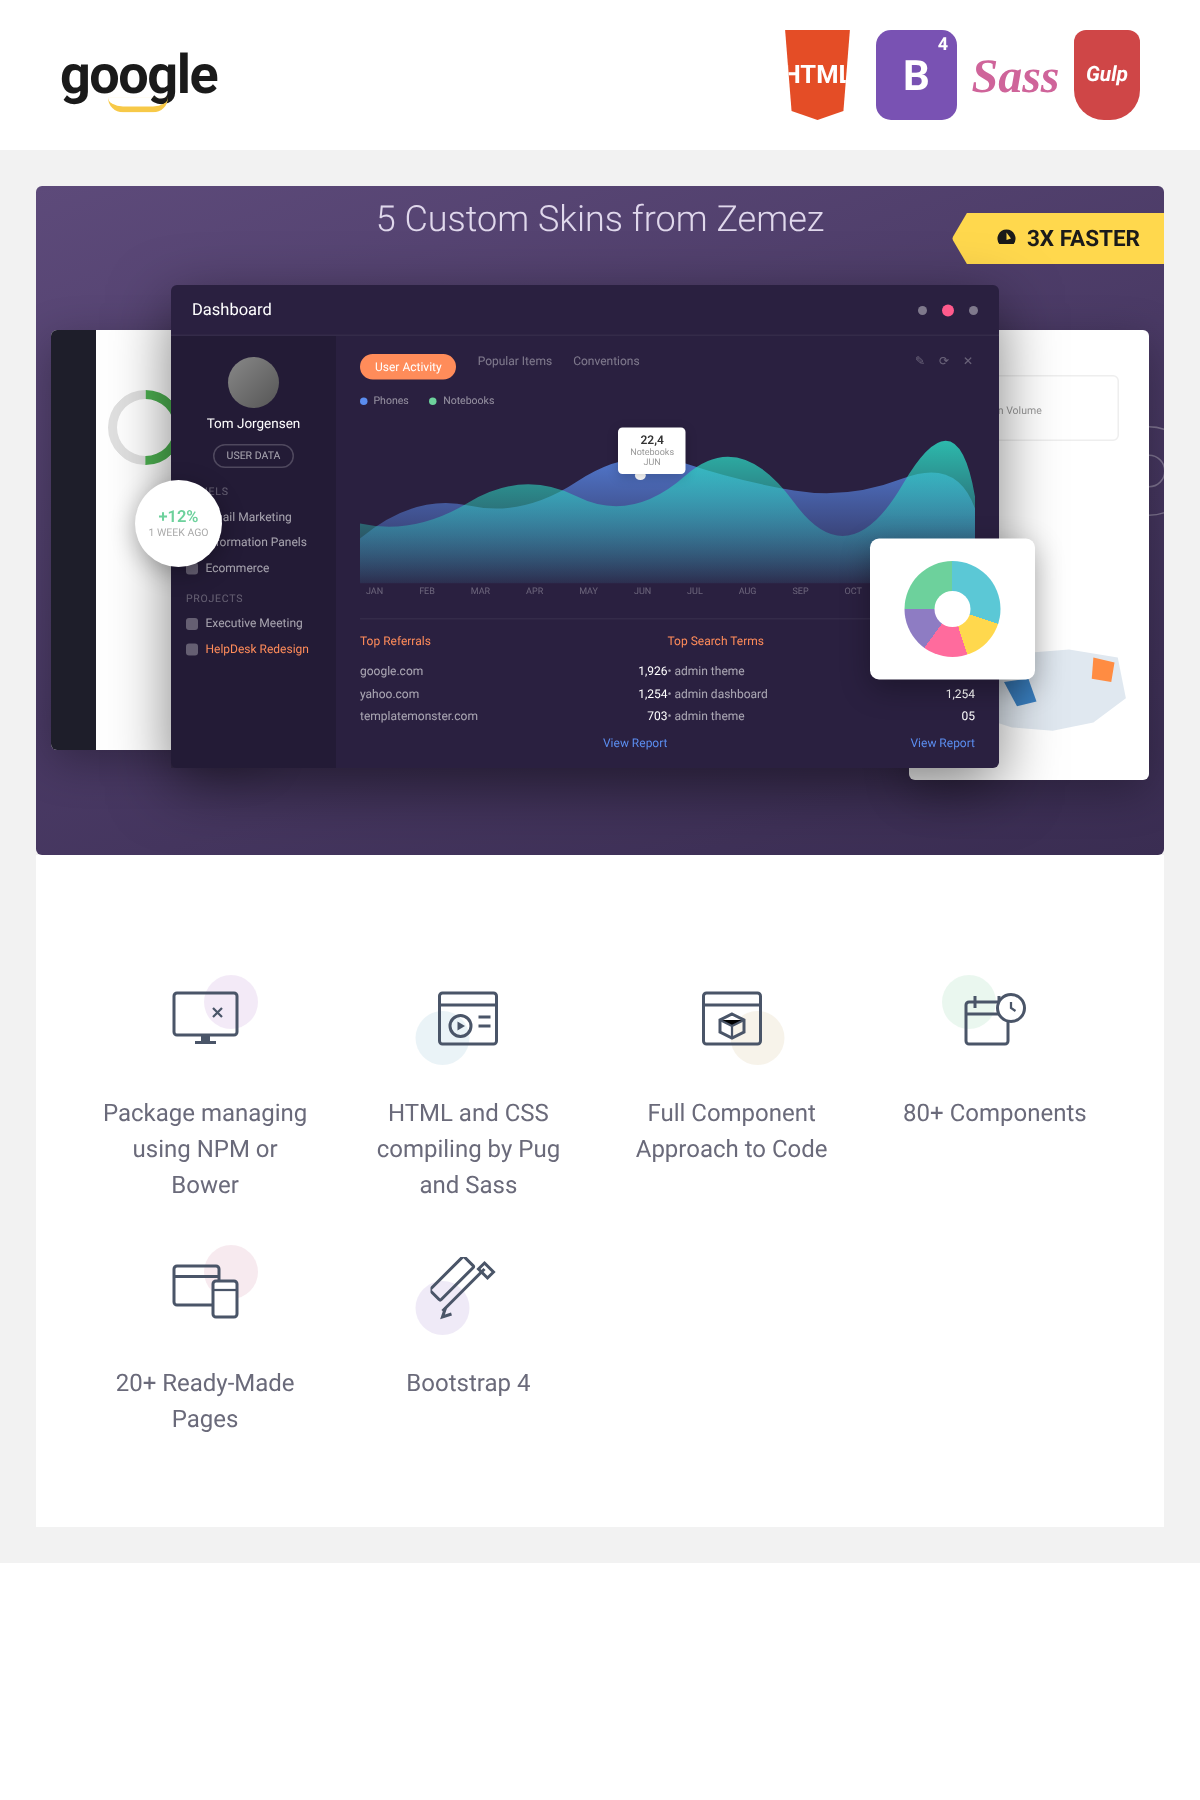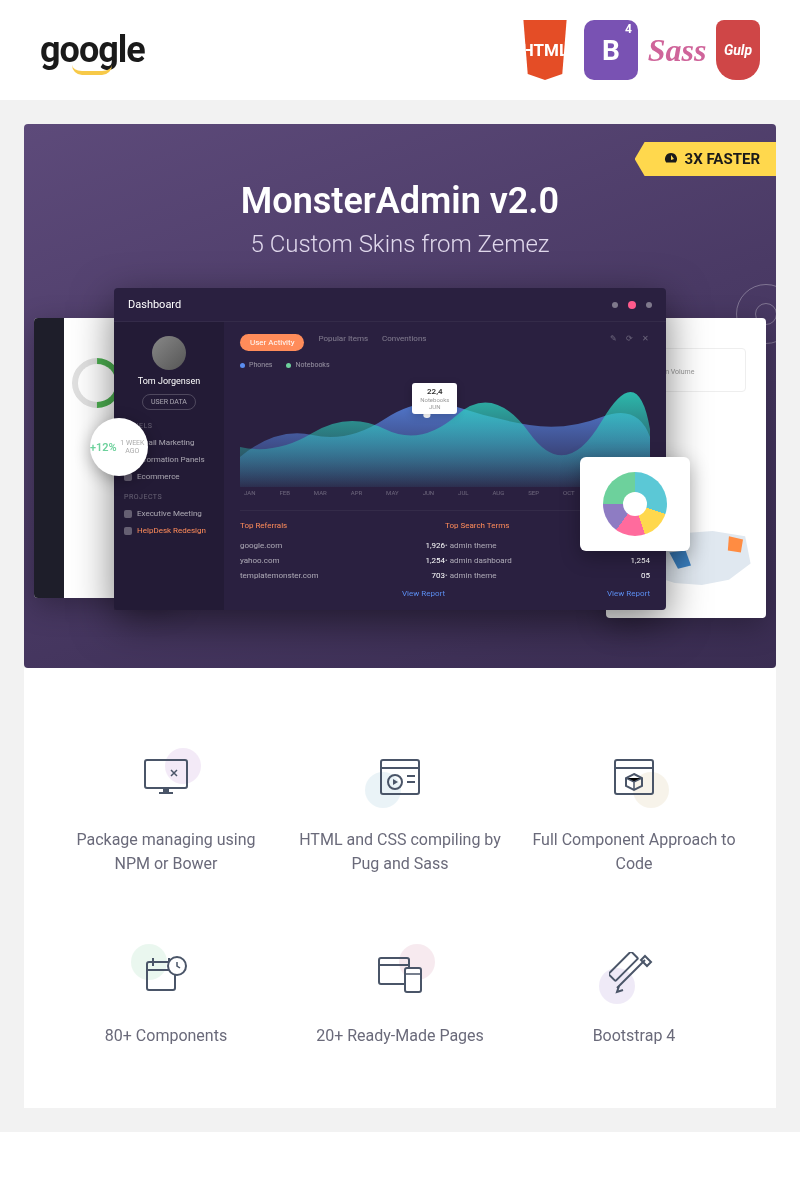--- a/index.html
+++ b/index.html
@@ -48,21 +48,21 @@
 .dash-body { display: flex; }
 .dash-sidebar { width: 110px; background: rgba(0,0,0,0.15); padding: 14px 10px; position: relative; }
 .avatar { width: 34px; height: 34px; border-radius: 50%; background: linear-gradient(135deg, #888, #555); margin: 0 auto; }
 .user-name { color: #fff; font-size: 9px; text-align: center; margin-top: 6px; }
 .user-btn { color: rgba(255,255,255,0.6); font-size: 7px; text-align: center; border: 1px solid rgba(255,255,255,0.2); border-radius: 10px; padding: 3px 8px; margin: 8px auto; width: fit-content; }
 .side-sec { color: rgba(255,255,255,0.3); font-size: 7px; margin-top: 12px; letter-spacing: 0.5px; }
 .side-item { color: rgba(255,255,255,0.6); font-size: 8px; margin-top: 8px; display: flex; align-items: center; gap: 5px; }
 .side-item-icon { width: 8px; height: 8px; background: rgba(255,255,255,0.3); border-radius: 2px; }
 .side-item.accent { color: #ff8c5a; }
 
-.badge-circle { position: absolute; left: -24px; top: 96px; width: 58px; height: 58px; background: #fff; border-radius: 50%; display: flex; flex-direction: row; align-items: center; justify-content: center; box-shadow: 0 4px 16px rgba(0,0,0,0.3); }
+.badge-circle { position: absolute; left: -24px; top: 96px; width: 58px; height: 58px; background: #fff; border-radius: 50%; display: flex; flex-direction: column; align-items: center; justify-content: center; box-shadow: 0 4px 16px rgba(0,0,0,0.3); }
 .badge-circle-val { color: #6dd19c; font-size: 11px; font-weight: 600; }
 .badge-circle-lbl { color: #aaa; font-size: 7px; text-align: center; line-height: 1.2; }
 
 .dash-content { flex: 1; padding: 12px 16px; }
 .tabs { display: flex; gap: 14px; align-items: flex-start; }
 .tab { font-size: 8px; color: rgba(255,255,255,0.4); }
 .tab.active { background: #ff8c5a; color: #fff; padding: 4px 10px; border-radius: 10px; }
 .tab-actions { margin-left: auto; display: flex; gap: 8px; }
 .tab-action { width: 8px; height: 8px; color: rgba(255,255,255,0.3); font-size: 8px; }
 .legend { display: flex; gap: 14px; margin-top: 10px; }
@@ -81,21 +81,21 @@
 .pie-chart::after { content: ''; position: absolute; inset: 20px; background: #fff; border-radius: 50%; }
 
 .tables-row { display: flex; gap: 0; margin-top: 14px; border-top: 1px solid rgba(255,255,255,0.05); padding-top: 10px; }
 .table-col { flex: 1; }
 .table-title { color: #ff8c5a; font-size: 8px; margin-bottom: 8px; }
 .table-row { display: flex; justify-content: space-between; font-size: 8px; color: rgba(255,255,255,0.6); padding: 3px 0; }
 .table-row-val { color: #fff; }
 .view-report { color: #5b8def; font-size: 8px; text-align: right; margin-top: 6px; }
 
 .features { background: #fff; padding: 80px 40px 60px; }
-.features-grid { display: grid; grid-template-columns: repeat(3, 1fr); gap: 68px 30px; }
+.features-grid { display: grid; grid-template-columns: repeat(4, 1fr); gap: 28px 30px; }
 .feature { text-align: center; }
 .feature-icon-wrap { position: relative; width: 70px; height: 60px; margin: 0 auto 20px; }
 .feature-blob { position: absolute; width: 36px; height: 36px; border-radius: 50%; opacity: 0.5; }
 .feature-icon { position: relative; width: 50px; height: 44px; margin: 8px auto 0; }
 .feature-text { color: #6a6a7a; font-size: 16px; line-height: 1.5; font-weight: 400; }
 </style>
 </head>
 <body>
 
 <div class="header">
@@ -109,21 +109,20 @@
 </div>
 
 <div class="content-wrap">
 <div class="hero">
   <div class="faster-badge">
     <svg width="16" height="16" viewBox="0 0 16 16">
           <path d="M8 2a6 6 0 00-4.8 9.6h9.6A6 6 0 008 2zm0 2l3 4-3 1z" fill="#1a1a1a"></path>
         </svg>
     <span>3X FASTER</span>
   </div>
-  <h1 class="hero-title">MonsterAdmin v2.0</h1>
   <p class="hero-subtitle">5 Custom Skins from Zemez</p>
   <div class="deco-circle"></div>
 
   <div class="dashboard-stage">
     <div class="dash-left">
       <div class="dash-left-side"></div>
       <div class="dash-left-content">
             <div class="donut-small"></div>
           </div>
     </div>

